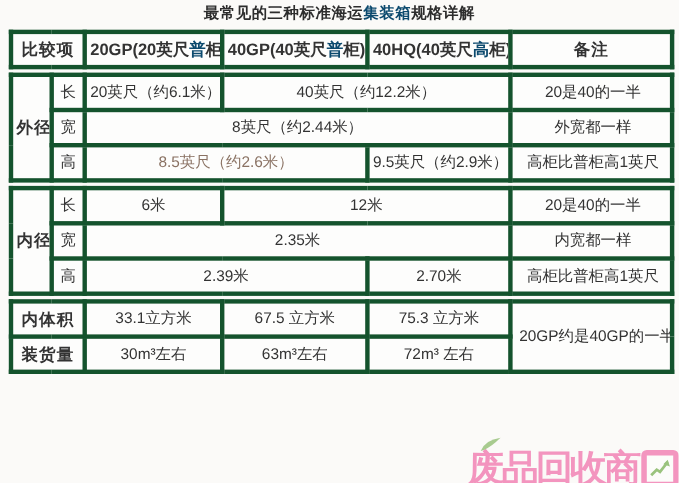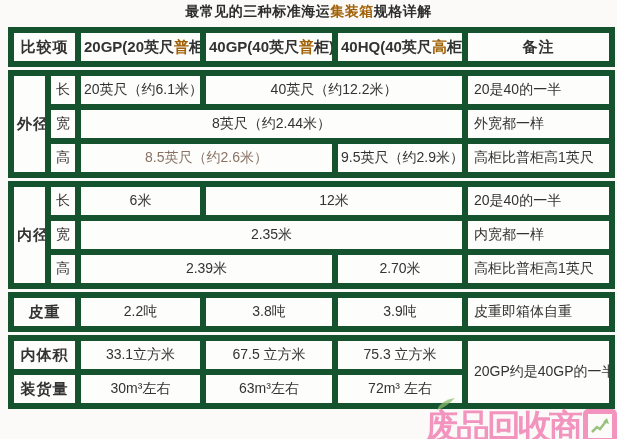--- a/index.html
+++ b/index.html
@@ -5,37 +5,37 @@
   html,body{margin:0;padding:0}
   body{
     width:617px;height:439px;position:relative;overflow:hidden;
     background:#fbfaf8;color:#333;
     font-family:"Liberation Sans","DejaVu Sans",sans-serif;
   }
   .title{
     position:absolute;top:3px;left:0;width:100%;text-align:center;
     font-size:14px;font-weight:bold;color:#2d2d2d;letter-spacing:.5px;
   }
-  .red{color:#a16207}
+  .red{color:#0c4a6e}
   .tbl-wrap{position:absolute;left:8px;top:27px;width:601px}
   table{
     border-collapse:collapse;table-layout:fixed;width:601px;
     margin:0 0 3px 0;
   }
   td{
-    border:6px solid #14532d;background:#fdfdfc;
+    border:4px solid #14532d;background:#fdfdfc;
     height:26px;padding:1px 3px;
     font-size:14px;text-align:center;vertical-align:middle;
     color:#333;overflow:hidden;white-space:nowrap;
   }
   td.lbl{font-weight:bold;font-size:15px;letter-spacing:1px}
   td.hdr{font-weight:bold;font-size:15px}
   td.hdr .paren{font-weight:bold}
   td.sub{font-weight:normal}
-  td.remark{text-align:left;padding-left:6px}
+  td.remark{text-align:center;padding-left:6px}
   td.brown{color:#8a7263}
   
   .wm{
     position:absolute;right:0;bottom:-4px;
     display:flex;align-items:center;opacity:.88;z-index:5;
   }
   .wm-text{
     font-size:34px;font-weight:bold;color:#f287b7;
     letter-spacing:-3px;line-height:1;
   }
@@ -131,39 +131,20 @@
     <tr>
       <td class="sub">高</td>
       <td colspan="2">2.39米</td>
       <td>2.70米</td>
       <td class="remark">高柜比普柜高1英尺</td>
     </tr>
   </tbody>
     </table>
 
 
-  <table>
-    <colgroup>
-        <col style="width:37px">
-        <col style="width:30px">
-        <col style="width:125px">
-        <col style="width:132px">
-        <col style="width:130px">
-        <col style="width:147px">
-      </colgroup>
-    <tbody>
-        <tr>
-      <td colspan="2" class="lbl">皮重</td>
-      <td>2.2吨</td>
-      <td>3.8吨</td>
-      <td>3.9吨</td>
-      <td class="remark">皮重即箱体自重</td>
-    </tr>
-  </tbody>
-    </table>
 
 
 
   <table>
     <colgroup>
         <col style="width:37px">
         <col style="width:30px">
         <col style="width:125px">
         <col style="width:132px">
         <col style="width:130px">

